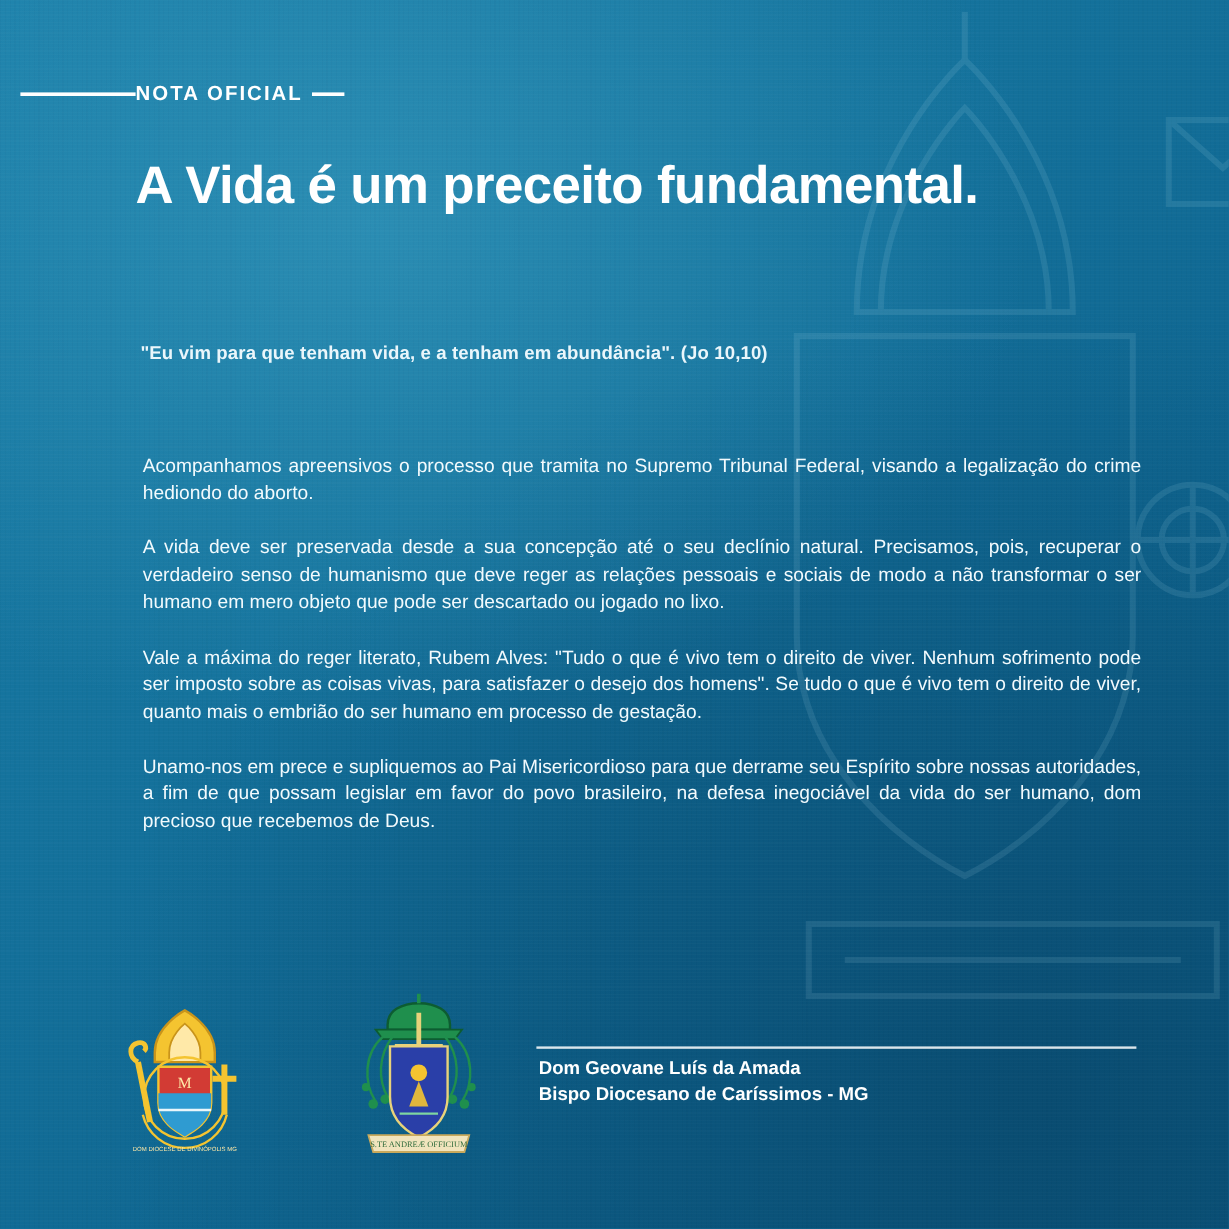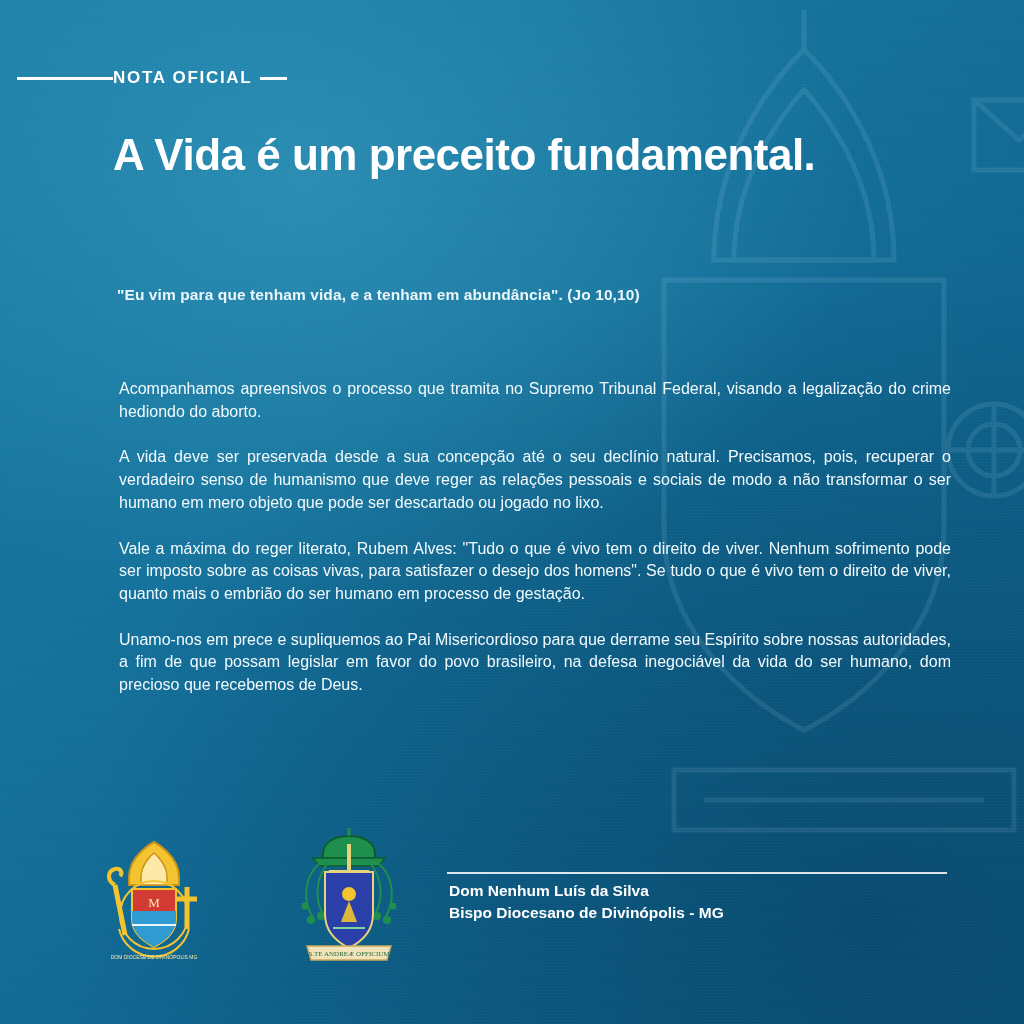--- a/index.html
+++ b/index.html
@@ -284,20 +284,20 @@
           </g>
           <path d="M50 100 L82 100" stroke="#7fd6a0" stroke-width="2"></path>
 
           <path d="M24 118 L108 118 L104 132 L28 132 Z" fill="#f1e4bd" stroke="#c9a95c" stroke-width="1.5"></path>
           <text x="66" y="128" font-size="7" fill="#2f6b3b" text-anchor="middle" font-family="Liberation Serif, serif">S.TE ANDREÆ OFFICIUM</text>
         </svg>
       </div>
 
       <div class="sign-rule"></div>
       <div class="signature">
-        <div>Dom Nenhum Luís da Silva</div>
-        <div>Bispo Diocesano de Divinópolis - MG</div>
+        <div>Dom Geovane Luís da Amada</div>
+        <div>Bispo Diocesano de Caríssimos - MG</div>
       </div>
 
     </div>
 
   </div>
 </div>
 
 </body></html>

